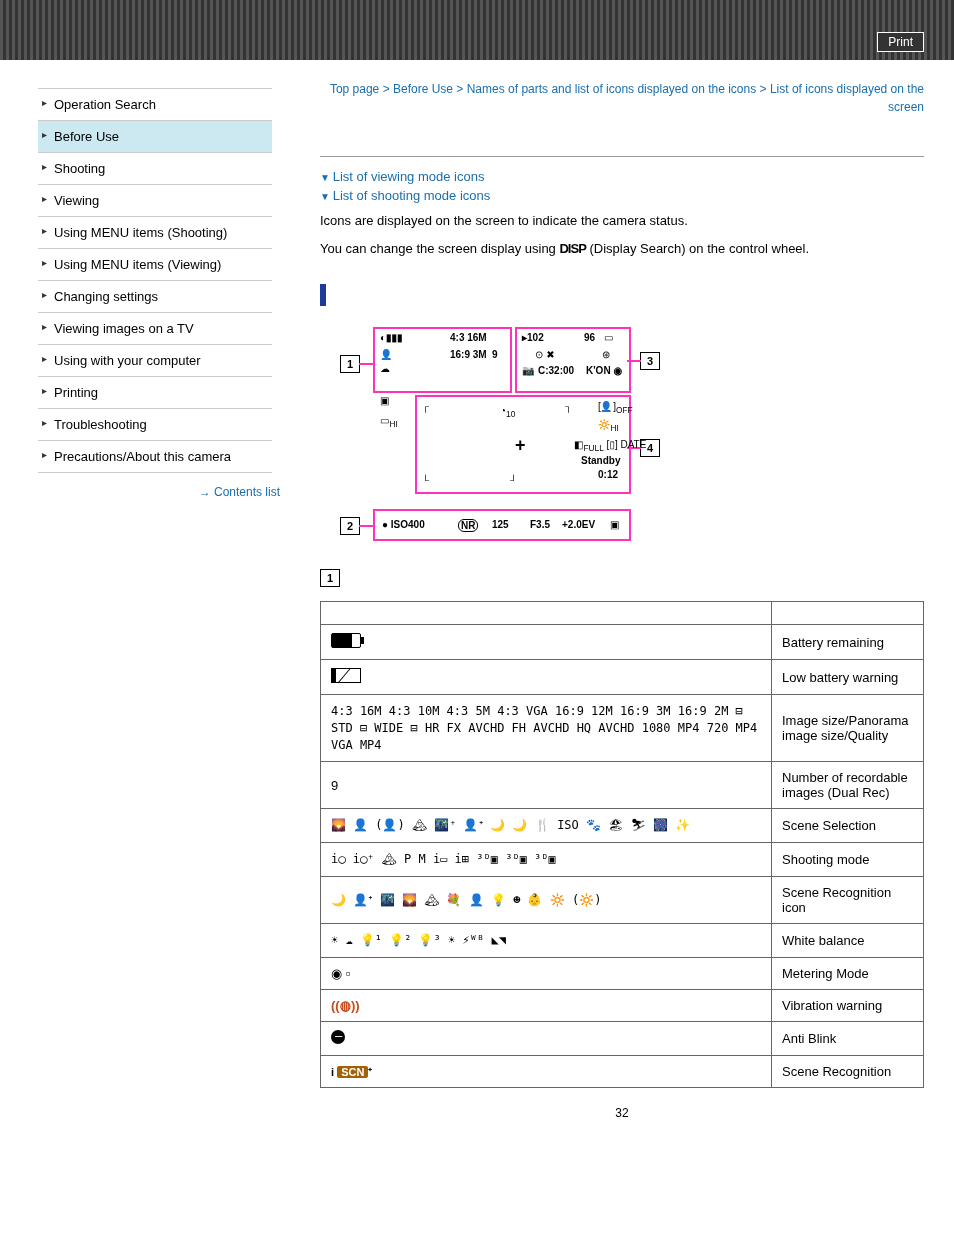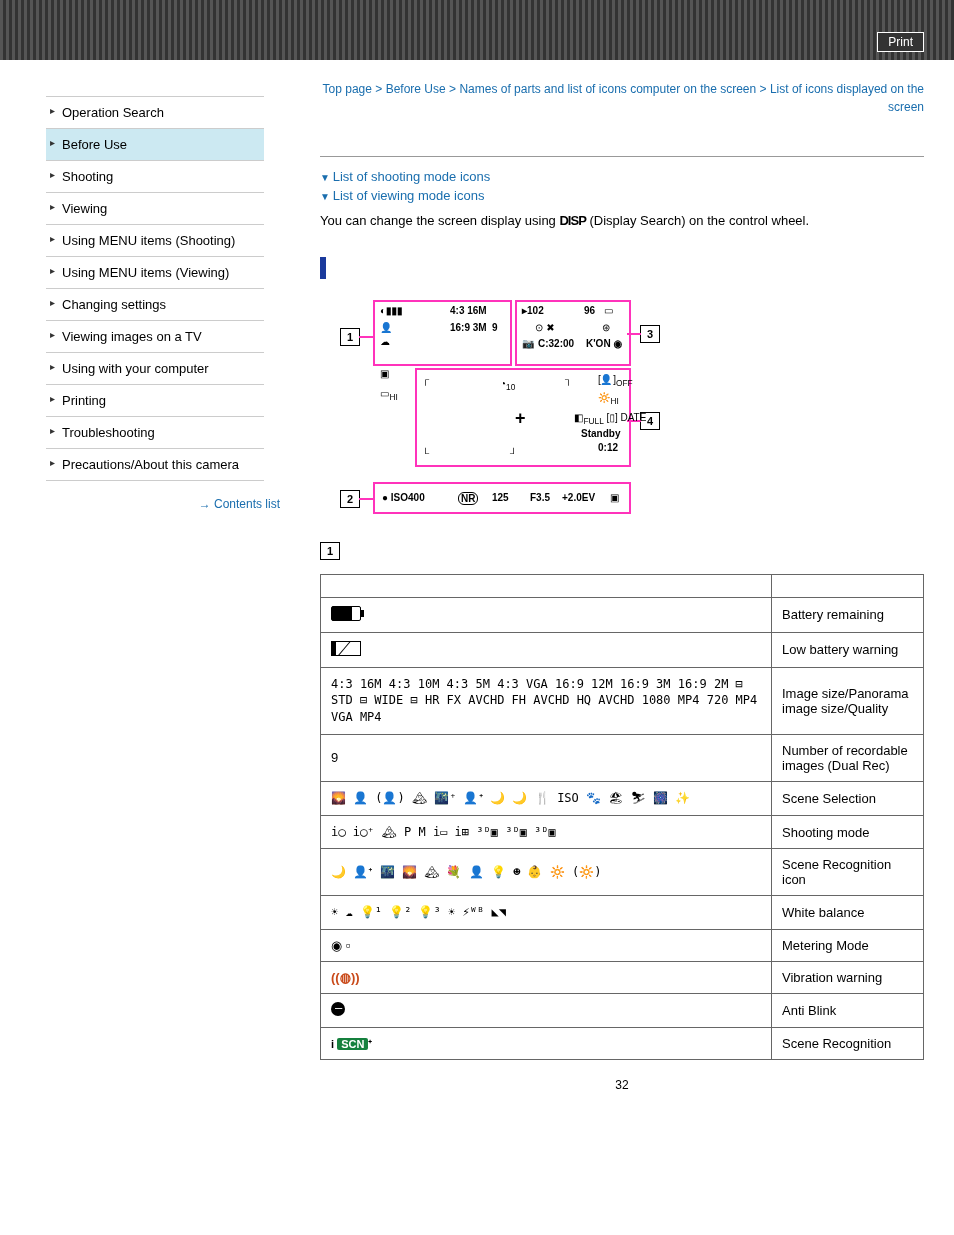--- a/index.html
+++ b/index.html
@@ -32,21 +32,21 @@
       align-items: flex-start;
     }
     .sidebar {
       width: 250px;
       flex-shrink: 0;
       margin-right: 40px;
     }
     .sidebar-list {
       list-style: none;
       padding: 0;
-      margin: 16px;
+      margin: 8px;
       border-top: 1px solid #ccc;
     }
     .sidebar-list li {
       border-bottom: 1px solid #ccc;
       padding: 8px 6px 8px 16px;
       position: relative;
       cursor: pointer;
       background: #fff;
     }
     .sidebar-list li::before {
@@ -264,28 +264,29 @@
       <li>Using with your computer</li>
       <li>Printing</li>
       <li>Troubleshooting</li>
       <li>Precautions/About this camera</li>
     </ul>
     <div class="contents-list">Contents list</div>
   </div>
 
   <div class="main">
     <div class="breadcrumb">
-      <span>Top page</span><span> &gt; </span><span>Before Use</span><span> &gt; </span><span>Names of parts and list of icons computer on the screen</span><span> &gt; </span><span>List of icons displayed on the screen</span>
+      <span>Top page</span><span> &gt; </span><span>Before Use</span><span> &gt; </span><span>Names of parts and list of icons displayed on the icons</span><span> &gt; </span><span>List of icons displayed on the screen</span>
     </div>
 
     <hr>
 
+    <div class="anchor-link">List of viewing mode icons</div>
     <div class="anchor-link">List of shooting mode icons</div>
-    <div class="anchor-link">List of viewing mode icons</div>
-
+
+    <div class="body-text">Icons are displayed on the screen to indicate the camera status.</div>
     <div class="body-text">
       <span>You can change the screen display using </span><span class="disp-inline">DISP</span><span> (Display Search) on the control wheel.</span>
     </div>
 
     <div class="tall-bar"></div>
 
     <div class="diagram">
 
       <div class="label-box" style="left:0;top:28px">1</div>
       <div class="pink-line" style="left:19px;top:36px;width:14px;height:2px"></div>
@@ -390,21 +391,21 @@
         </tr>
         <tr>
           <td><span style="color:#c94a1a;font-weight:bold">((◍))</span></td>
           <td>Vibration warning</td>
         </tr>
         <tr>
           <td><span class="antiblink-icon"></span></td>
           <td>Anti Blink</td>
         </tr>
         <tr>
-          <td><span style="font-weight:bold;font-size:11px">i <span style="background:#15803d;color:#fff;padding:0 4px;border-radius:2px">SCN</span>⁺</span></td>
+          <td><span style="font-weight:bold;font-size:11px">i <span style="background:#a16207;color:#fff;padding:0 4px;border-radius:2px">SCN</span>⁺</span></td>
           <td>Scene Recognition</td>
         </tr>
       </tbody>
     </table>
 
     <div class="page-num">32</div>
   </div>
 </div>
 
 </body></html>

